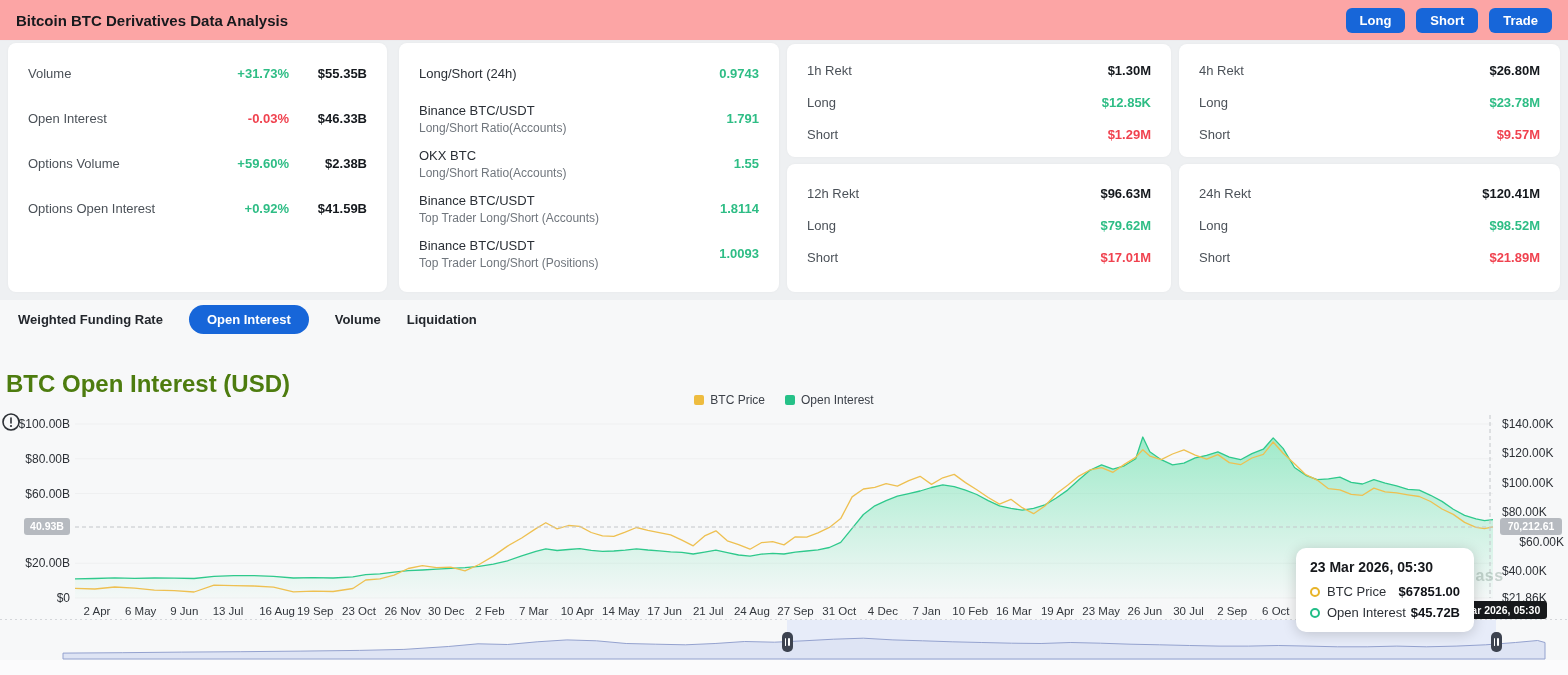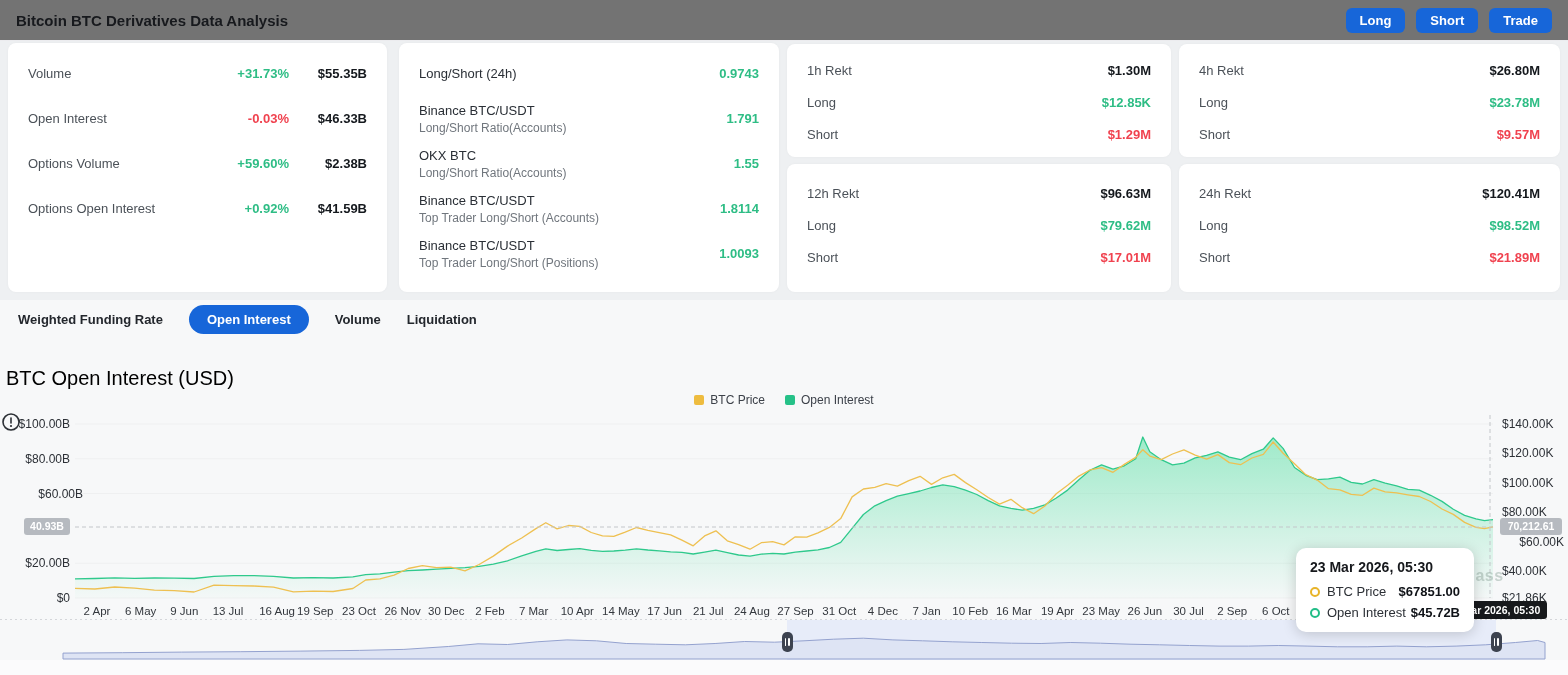--- a/index.html
+++ b/index.html
@@ -7,21 +7,21 @@
   body {
     font-family: "Liberation Sans", sans-serif;
     background:#f7f8f9;
     -webkit-font-smoothing: antialiased;
   }
   .app { position:relative; width:1568px; height:675px; overflow:hidden; background:#f7f8f9; }
 
   
   .hdr {
     position:absolute; top:0; left:0; right:0; height:41px;
-    background:#737373; border-bottom:1px solid #ececef;
+    background:#fca5a5; border-bottom:1px solid #ececef;
     display:flex; align-items:center; justify-content:space-between;
     padding:0 16px;
   }
   .hdr-title { font-size:15px; font-weight:700; color:#17191d; }
   .hdr-btns { display:flex; gap:11px; }
   .btn {
     background:#1766d9; color:#fff; font-size:13px; font-weight:700;
     padding:5px 14px; border-radius:6px; border:none; cursor:pointer;
     font-family:inherit;
   }
@@ -54,21 +54,21 @@
   .krow .kval { font-size:13px; font-weight:700; color:#14181d; }
   .krow .kval.up   { color:#2ebd85; }
   .krow .kval.down { color:#f0424f; }
 
   
   .tabs { position:absolute; top:304px; left:18px; display:flex; align-items:center; gap:26px; height:30px; }
   .tab { font-size:13px; font-weight:700; color:#23272d; cursor:pointer; padding:7px 0; border-radius:16px; }
   .tab.active { background:#1766d9; color:#fff; padding:7px 18px; }
 
   
-  .chart-title { position:absolute; top:350px; left:6px; font-size:20px; font-weight:400; color:#000000; }
+  .chart-title { position:absolute; top:350px; left:6px; font-size:24px; font-weight:700; color:#4d7c0f; }
   .legend { position:absolute; top:393px; left:0; right:0; display:flex; justify-content:center; align-items:center; gap:20px; }
   .leg-item { display:flex; align-items:center; font-size:12px; color:#3c4149; cursor:pointer; }
   .leg-sw { width:10px; height:10px; border-radius:2px; margin-right:6px; }
 
   .chart-wrap { position:absolute; top:410px; left:0; width:1568px; height:265px; }
   .chart-wrap svg { position:absolute; top:0; left:0; }
 
   .axis-lab { position:absolute; font-size:12px; color:#2c3036; font-weight:500; height:16px; line-height:16px; }
   .axis-l { left:0; width:70px; text-align:right; }
   .axis-r { left:1502px; width:62px; text-align:left; }
@@ -283,21 +283,21 @@
         <path d="M75.0,168.9 L94.9,168.5 L114.7,167.8 L134.6,168.3 L154.4,168.0 L174.3,168.2 L194.1,168.5 L214.0,166.3 L233.8,165.7 L253.7,165.6 L273.5,166.4 L293.4,168.0 L313.2,167.6 L333.1,168.0 L352.9,166.8 L365.7,164.7 L379.9,163.8 L394.1,162.2 L408.2,160.7 L422.4,160.0 L436.6,159.1 L450.8,158.4 L465.0,157.7 L479.1,156.3 L493.3,154.1 L507.5,150.8 L521.7,145.9 L535.9,141.4 L545.8,138.8 L557.1,140.5 L568.5,139.5 L579.8,138.6 L591.2,140.3 L602.5,141.4 L613.8,141.0 L625.2,140.2 L636.5,138.9 L647.9,140.0 L659.2,140.8 L670.6,141.9 L681.9,142.4 L693.2,144.0 L704.6,142.1 L715.9,140.2 L727.3,142.6 L738.6,145.0 L750.0,146.2 L761.3,144.2 L772.7,143.3 L784.0,144.0 L795.3,142.2 L806.7,141.0 L818.0,139.8 L829.4,137.5 L840.7,132.3 L852.1,118.4 L863.4,104.5 L874.8,95.8 L886.1,90.6 L897.4,86.2 L908.8,83.6 L920.1,81.0 L931.5,77.5 L942.8,74.9 L954.2,76.6 L965.5,80.1 L976.8,84.5 L988.2,90.6 L999.5,95.8 L1010.9,98.4 L1022.2,100.1 L1033.6,98.4 L1044.9,94.9 L1056.3,88.0 L1067.6,80.1 L1078.9,69.7 L1090.3,60.1 L1101.6,54.9 L1113.0,59.2 L1124.3,55.8 L1135.7,48.8 L1142.8,27.0 L1149.8,41.8 L1161.2,49.7 L1172.5,54.9 L1183.9,53.2 L1195.2,47.9 L1206.6,45.3 L1217.9,41.8 L1229.3,47.1 L1240.6,49.7 L1251.9,43.6 L1263.3,39.2 L1273.2,27.9 L1283.1,38.4 L1294.5,57.5 L1305.8,65.3 L1317.2,69.7 L1328.5,68.8 L1339.9,67.1 L1351.2,72.3 L1362.5,74.0 L1373.9,69.7 L1385.2,73.2 L1396.6,75.8 L1407.9,79.3 L1419.3,80.1 L1430.6,85.3 L1442.0,91.4 L1453.3,99.3 L1464.6,105.4 L1476.0,108.8 L1484.5,110.6 L1493.0,109.7 L1493,188 L75,188 Z" fill="url(#gOI)"></path>
         <path d="M75.0,168.9 L94.9,168.5 L114.7,167.8 L134.6,168.3 L154.4,168.0 L174.3,168.2 L194.1,168.5 L214.0,166.3 L233.8,165.7 L253.7,165.6 L273.5,166.4 L293.4,168.0 L313.2,167.6 L333.1,168.0 L352.9,166.8 L365.7,164.7 L379.9,163.8 L394.1,162.2 L408.2,160.7 L422.4,160.0 L436.6,159.1 L450.8,158.4 L465.0,157.7 L479.1,156.3 L493.3,154.1 L507.5,150.8 L521.7,145.9 L535.9,141.4 L545.8,138.8 L557.1,140.5 L568.5,139.5 L579.8,138.6 L591.2,140.3 L602.5,141.4 L613.8,141.0 L625.2,140.2 L636.5,138.9 L647.9,140.0 L659.2,140.8 L670.6,141.9 L681.9,142.4 L693.2,144.0 L704.6,142.1 L715.9,140.2 L727.3,142.6 L738.6,145.0 L750.0,146.2 L761.3,144.2 L772.7,143.3 L784.0,144.0 L795.3,142.2 L806.7,141.0 L818.0,139.8 L829.4,137.5 L840.7,132.3 L852.1,118.4 L863.4,104.5 L874.8,95.8 L886.1,90.6 L897.4,86.2 L908.8,83.6 L920.1,81.0 L931.5,77.5 L942.8,74.9 L954.2,76.6 L965.5,80.1 L976.8,84.5 L988.2,90.6 L999.5,95.8 L1010.9,98.4 L1022.2,100.1 L1033.6,98.4 L1044.9,94.9 L1056.3,88.0 L1067.6,80.1 L1078.9,69.7 L1090.3,60.1 L1101.6,54.9 L1113.0,59.2 L1124.3,55.8 L1135.7,48.8 L1142.8,27.0 L1149.8,41.8 L1161.2,49.7 L1172.5,54.9 L1183.9,53.2 L1195.2,47.9 L1206.6,45.3 L1217.9,41.8 L1229.3,47.1 L1240.6,49.7 L1251.9,43.6 L1263.3,39.2 L1273.2,27.9 L1283.1,38.4 L1294.5,57.5 L1305.8,65.3 L1317.2,69.7 L1328.5,68.8 L1339.9,67.1 L1351.2,72.3 L1362.5,74.0 L1373.9,69.7 L1385.2,73.2 L1396.6,75.8 L1407.9,79.3 L1419.3,80.1 L1430.6,85.3 L1442.0,91.4 L1453.3,99.3 L1464.6,105.4 L1476.0,108.8 L1484.5,110.6 L1493.0,109.7 " fill="none" stroke="#2fc98c" stroke-width="1.3" stroke-linejoin="round"></path>
         <path d="M75.0,178.4 L94.9,179.0 L114.7,177.0 L134.6,178.1 L154.4,180.1 L174.3,180.7 L194.1,182.0 L214.0,175.1 L233.8,175.7 L253.7,176.0 L273.5,177.2 L293.4,181.8 L313.2,181.2 L333.1,181.5 L352.9,178.5 L365.7,170.0 L379.9,168.8 L394.1,165.1 L408.2,158.5 L422.4,155.7 L436.6,157.6 L450.8,157.2 L465.0,160.8 L479.1,154.5 L493.3,146.1 L507.5,136.1 L521.7,128.0 L535.9,118.6 L545.8,112.7 L557.1,118.9 L568.5,115.5 L579.8,116.4 L591.2,122.5 L602.5,125.8 L613.8,126.4 L625.2,122.1 L636.5,117.5 L647.9,120.3 L659.2,122.7 L670.6,124.9 L681.9,130.2 L693.2,135.8 L704.6,125.9 L715.9,120.8 L727.3,130.8 L738.6,134.6 L750.0,139.2 L761.3,132.7 L772.7,131.7 L784.0,134.9 L795.3,126.8 L806.7,127.1 L818.0,122.8 L829.4,117.4 L840.7,108.6 L852.1,86.9 L863.4,79.0 L874.8,77.3 L886.1,73.6 L897.4,76.2 L908.8,70.7 L920.1,66.3 L931.5,74.4 L942.8,67.8 L954.2,64.4 L965.5,72.6 L976.8,79.7 L988.2,87.5 L999.5,94.1 L1010.9,89.3 L1022.2,97.7 L1033.6,103.7 L1044.9,96.0 L1056.3,83.8 L1067.6,75.3 L1078.9,66.1 L1090.3,59.8 L1101.6,57.6 L1113.0,62.3 L1124.3,54.4 L1135.7,47.4 L1142.8,39.8 L1149.8,46.1 L1161.2,49.6 L1172.5,44.0 L1183.9,39.9 L1195.2,45.1 L1206.6,49.1 L1217.9,44.6 L1229.3,52.6 L1240.6,54.7 L1251.9,48.0 L1263.3,44.3 L1273.2,32.0 L1283.1,43.3 L1294.5,53.8 L1305.8,64.7 L1317.2,70.1 L1328.5,78.7 L1339.9,79.8 L1351.2,84.4 L1362.5,85.3 L1373.9,78.1 L1385.2,81.8 L1396.6,82.9 L1407.9,84.8 L1419.3,86.5 L1430.6,91.5 L1442.0,99.0 L1453.3,104.4 L1464.6,112.4 L1476.0,117.4 L1484.5,118.7 L1493.0,116.8 " fill="none" stroke="#eec051" stroke-width="1.3" stroke-linejoin="round"></path>
         <line x1="75" x2="1493" y1="117" y2="117" stroke="#c3c6ca" stroke-width="1" stroke-dasharray="4 3"></line>
         <line x1="1490" x2="1490" y1="5" y2="188" stroke="#c3c6ca" stroke-width="1" stroke-dasharray="4 3"></line>
       </svg>
 
     <div id="axis-left">
         <div class="axis-lab axis-l" style="top: 6px;">$100.00B</div>
         <div class="axis-lab axis-l" style="top: 40.8px;">$80.00B</div>
-        <div class="axis-lab axis-l" style="top: 75.6px; margin-left: 13px;">$60.00B</div>
+        <div class="axis-lab axis-l" style="top: 75.6px;">$60.00B</div>
         <div class="axis-lab axis-l" style="top: 145.2px;">$20.00B</div>
         <div class="axis-lab axis-l" style="top: 180px;">$0</div>
       </div>
     <div id="axis-right">
         <div class="axis-lab axis-r" style="top: 6px;">$140.00K</div>
         <div class="axis-lab axis-r" style="top: 35.4566px;">$120.00K</div>
         <div class="axis-lab axis-r" style="top: 64.9132px;">$100.00K</div>
         <div class="axis-lab axis-r" style="top: 94.3697px;">$80.00K</div>
         <div class="axis-lab axis-r" style="top: 123.826px; text-align: right;">$60.00K</div>
         <div class="axis-lab axis-r" style="top: 153.283px;">$40.00K</div>

